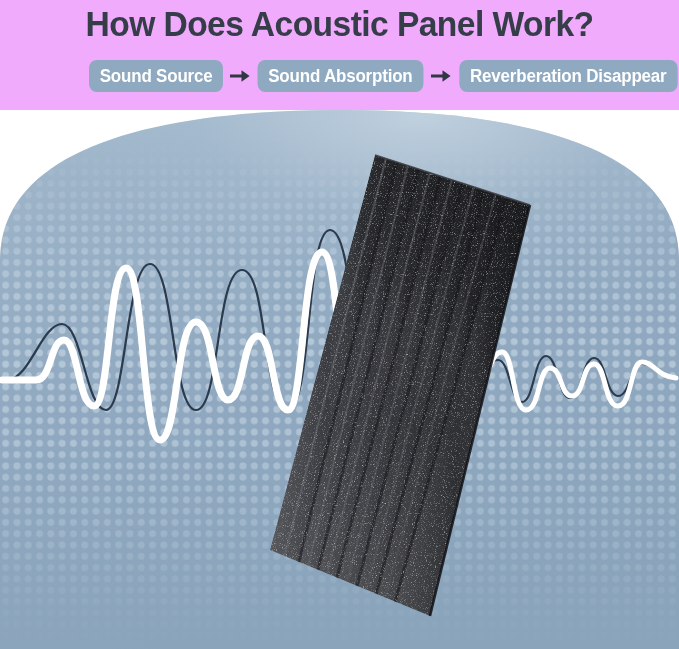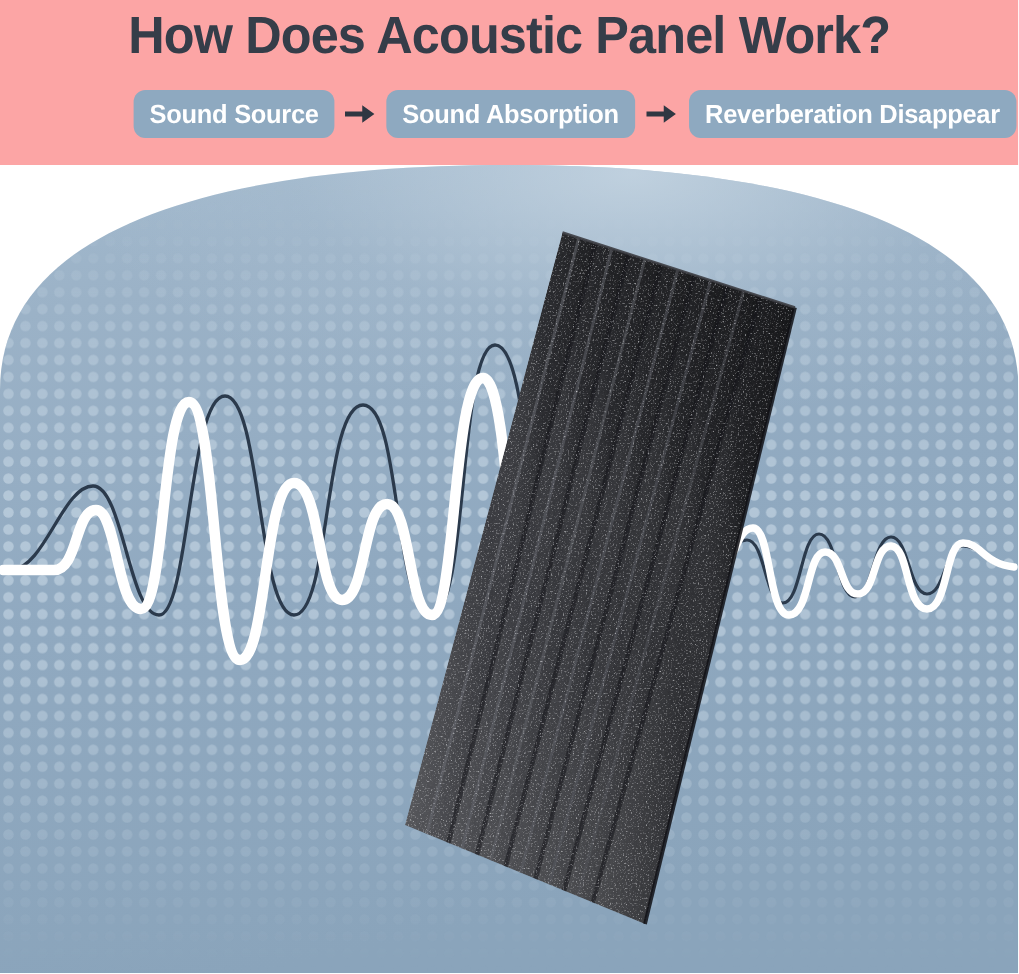--- a/index.html
+++ b/index.html
@@ -7,21 +7,21 @@
   body{
     width:679px;height:649px;
     background:#ffffff;
     font-family:"Liberation Sans", sans-serif;
     overflow:hidden;
     position:relative;
   }
   #root{position:relative;width:679px;height:649px;overflow:hidden;background:#fff;}
 
   
-  .header{position:absolute;left:0;top:0;width:679px;height:110px;background:#fca5a5;z-index:40;}
+  .header{position:absolute;left:0;top:0;width:679px;height:110px;background:#f0abfc;z-index:40;}
   .page-title{
     position:absolute;left:0;top:2px;width:679px;
     text-align:center;
     font-size:35px;
     font-weight:bold;
     letter-spacing:-0.6px;
     color:#353d49;
     line-height:44px;
     white-space:nowrap;
     transform:scaleX(0.96);

